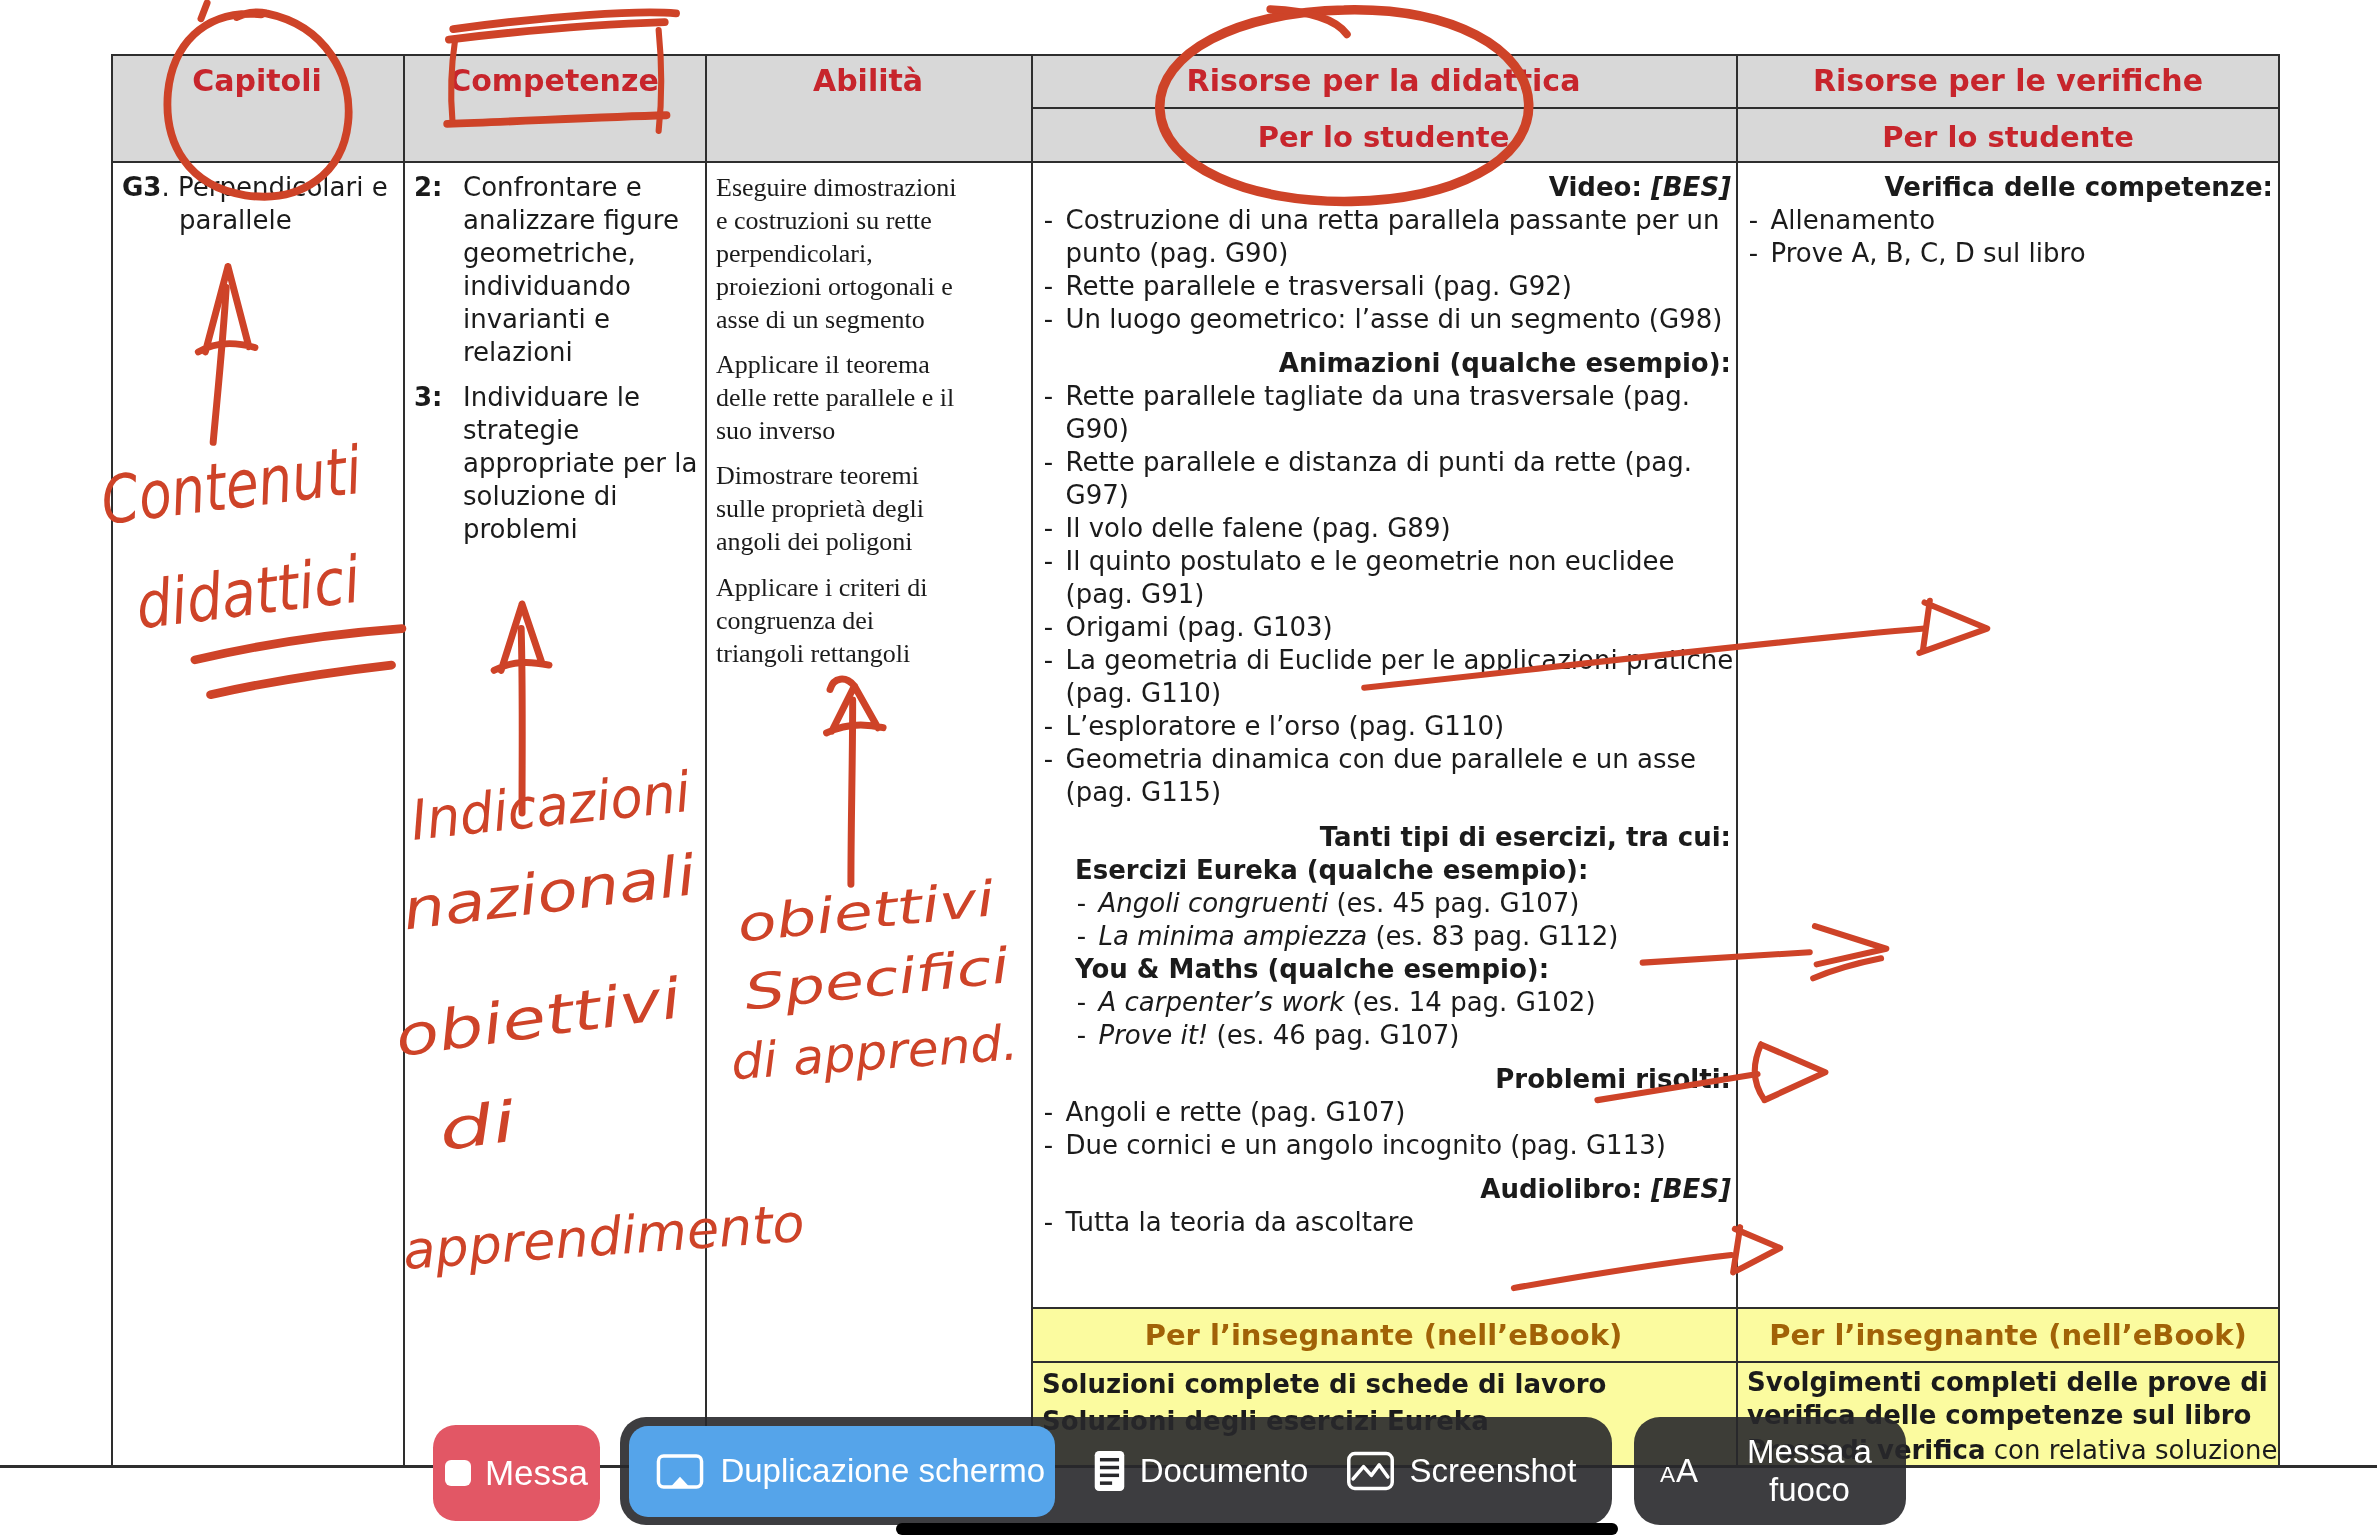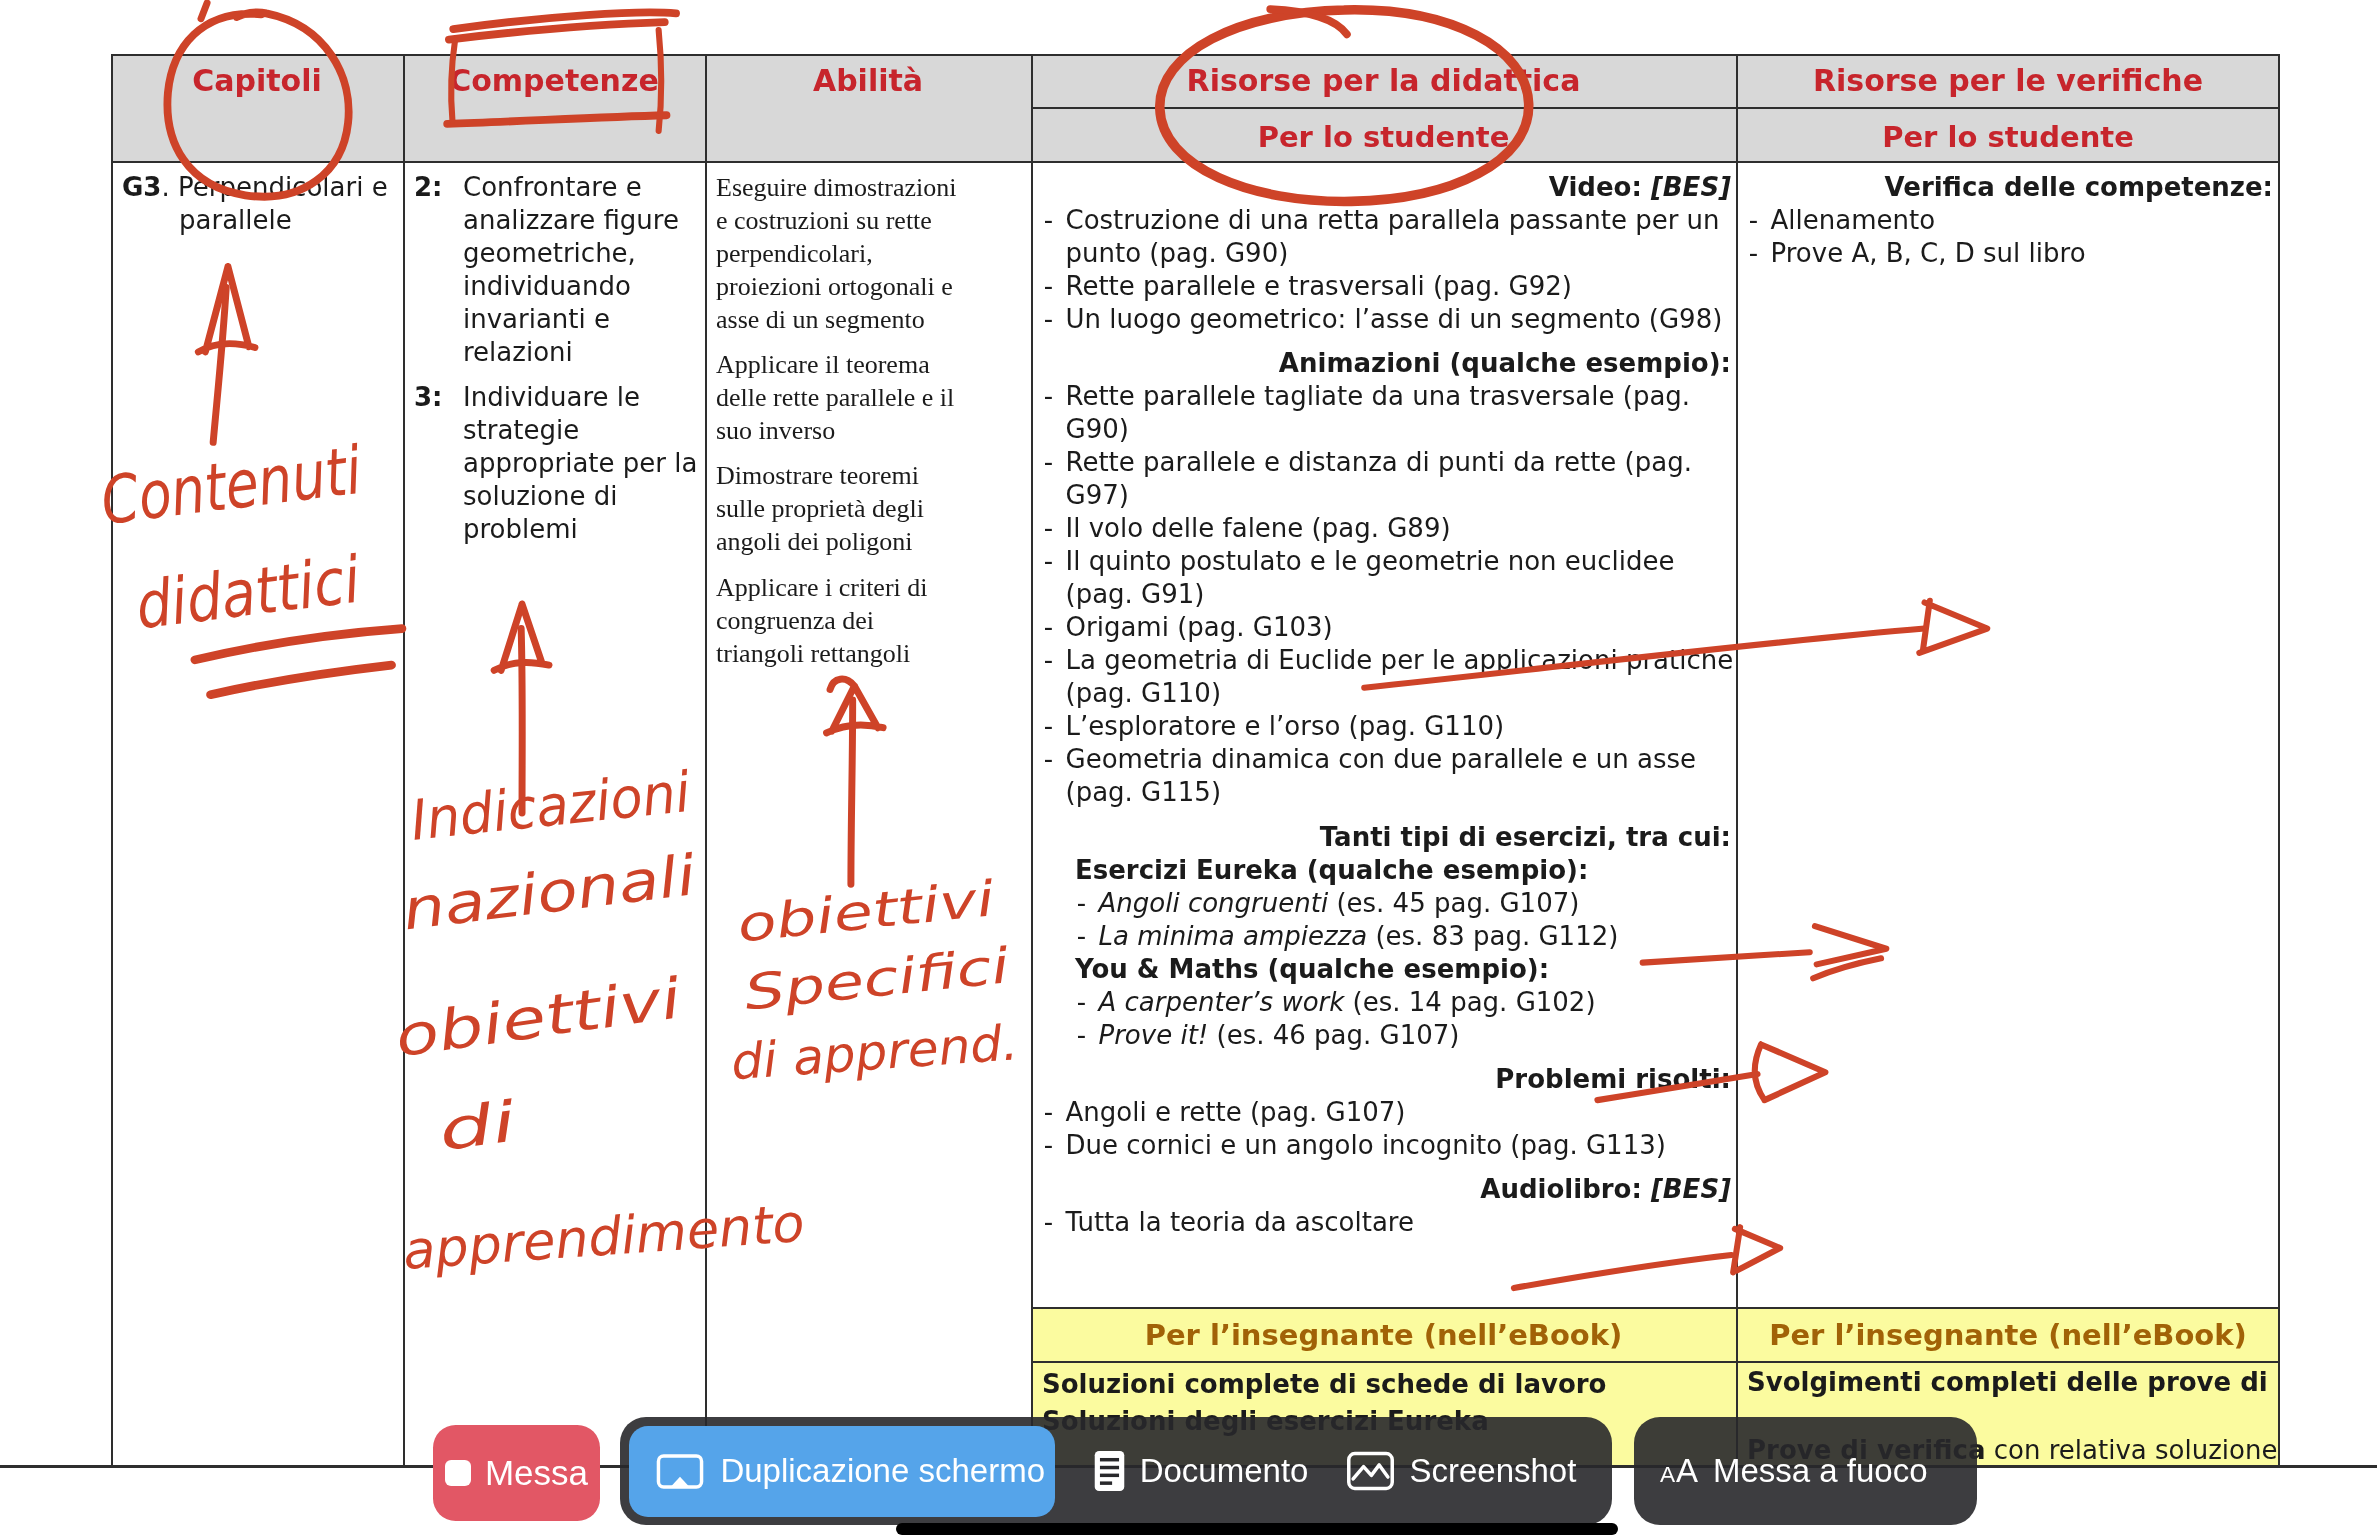--- a/index.html
+++ b/index.html
@@ -49,21 +49,21 @@
   .screen-edge{position:absolute;left:0;top:1465px;width:2377px;height:2.6px;background:#2e2e2e;}
 
   
   .toolbar-btn{position:absolute;border:none;cursor:pointer;color:#fff;font-family:"Liberation Sans",sans-serif;}
   .stop-btn{left:433px;top:1425px;width:167px;height:96px;border-radius:22.6px;background:#e25765;
             display:flex;align-items:center;justify-content:center;gap:14px;font-size:35px;}
   .stop-ico{width:26px;height:26px;border-radius:6.1px;background:#ffffff;}
   .pill{position:absolute;top:1417px;height:108px;border-radius:26px;background:rgba(40,40,43,0.90);
         display:flex;align-items:center;font-family:"Liberation Sans",sans-serif;}
   .pill1{left:620px;width:992px;}
-  .pill2{left:1634px;width:343px;}
+  .pill2{left:1634px;width:272px;}
   .blue-btn{margin-left:8.7px;height:91px;width:426px;border:none;border-radius:19px;background:#55a4ea;color:#fff;
             display:flex;align-items:center;gap:15.7px;font-size:33px;font-family:"Liberation Sans",sans-serif;cursor:pointer;padding:0 0 0 26px;}
   .pitem{background:none;border:none;color:#fff;font-size:33px;display:flex;align-items:center;gap:14px;
          font-family:"Liberation Sans",sans-serif;cursor:pointer;padding:0;margin-left:38px;}
   .aa-ico{font-size:33px;letter-spacing:0.9px;color:#fff;font-family:"Liberation Sans",sans-serif;}
   .aa-ico .sm{font-size:22.6px;}
   .home-bar{position:absolute;left:896px;top:1523px;width:722px;height:12.2px;border-radius:7px;background:#000;}
 </style>
 </head>
 <body>
@@ -178,20 +178,21 @@
       <div class="c4h"><span class="w7">Verifica delle competenze:</span></div>
       <div class="c4b"><span>Allenamento</span></div>
       <div class="c4b"><span>Prove A, B, C, D sul libro</span></div>
     </div>
 
   <div class="yhdr" style="left:1031px;width:705px;">Per l’insegnante (nell’eBook)</div>
   <div class="yhdr" style="left:1736px;width:544px;">Per l’insegnante (nell’eBook)</div>
   <div class="yline" style="left:1042px;top:1368px;">Soluzioni complete di schede di lavoro</div>
   <div class="yline" style="left:1042px;top:1405px;">Soluzioni degli esercizi Eureka</div>
   <div class="yline" style="left:1747px;top:1366px;">Svolgimenti completi delle prove di</div>
+  <div class="yline" style="left:1747px;top:1399px;">verifica delle competenze sul libro</div>
   <div class="ymix" id="y5last" style="left:1747px;top:1434px;"><span class="w7">Prove di verifica</span><span> con relativa soluzione</span></div>
 
   <svg class="ink" width="2377" height="1539" viewBox="0 0 2732 1768">
 
     <path d="M 300 16 C 232 10 198 54 193 106 C 188 164 216 214 282 224 C 348 234 394 197 400 141 C 406 88 375 29 306 15 C 294 12 280 15 272 19" stroke-width="9"></path>
     <path d="M 238 3 L 231 21" stroke-width="8"></path>
 
     <path d="M 516 45 C 600 35 700 27 764 25" stroke-width="9"></path>
     <path d="M 521 33 C 630 18 735 11 777 15" stroke-width="9"></path>
     <path d="M 514 142 C 600 139 690 134 766 132" stroke-width="9"></path>

